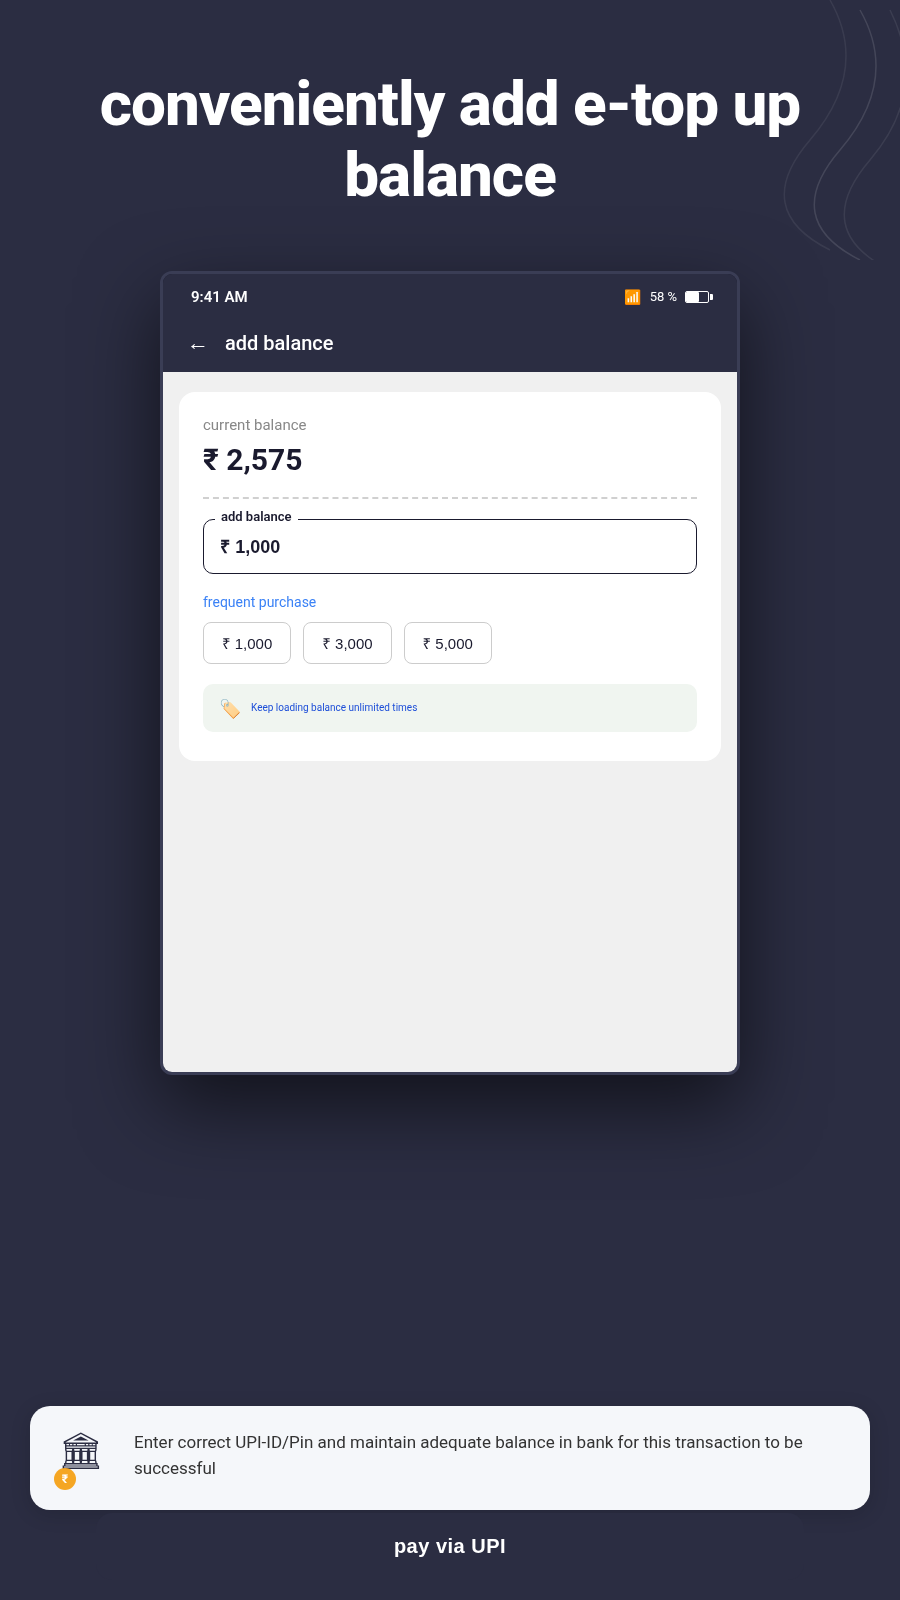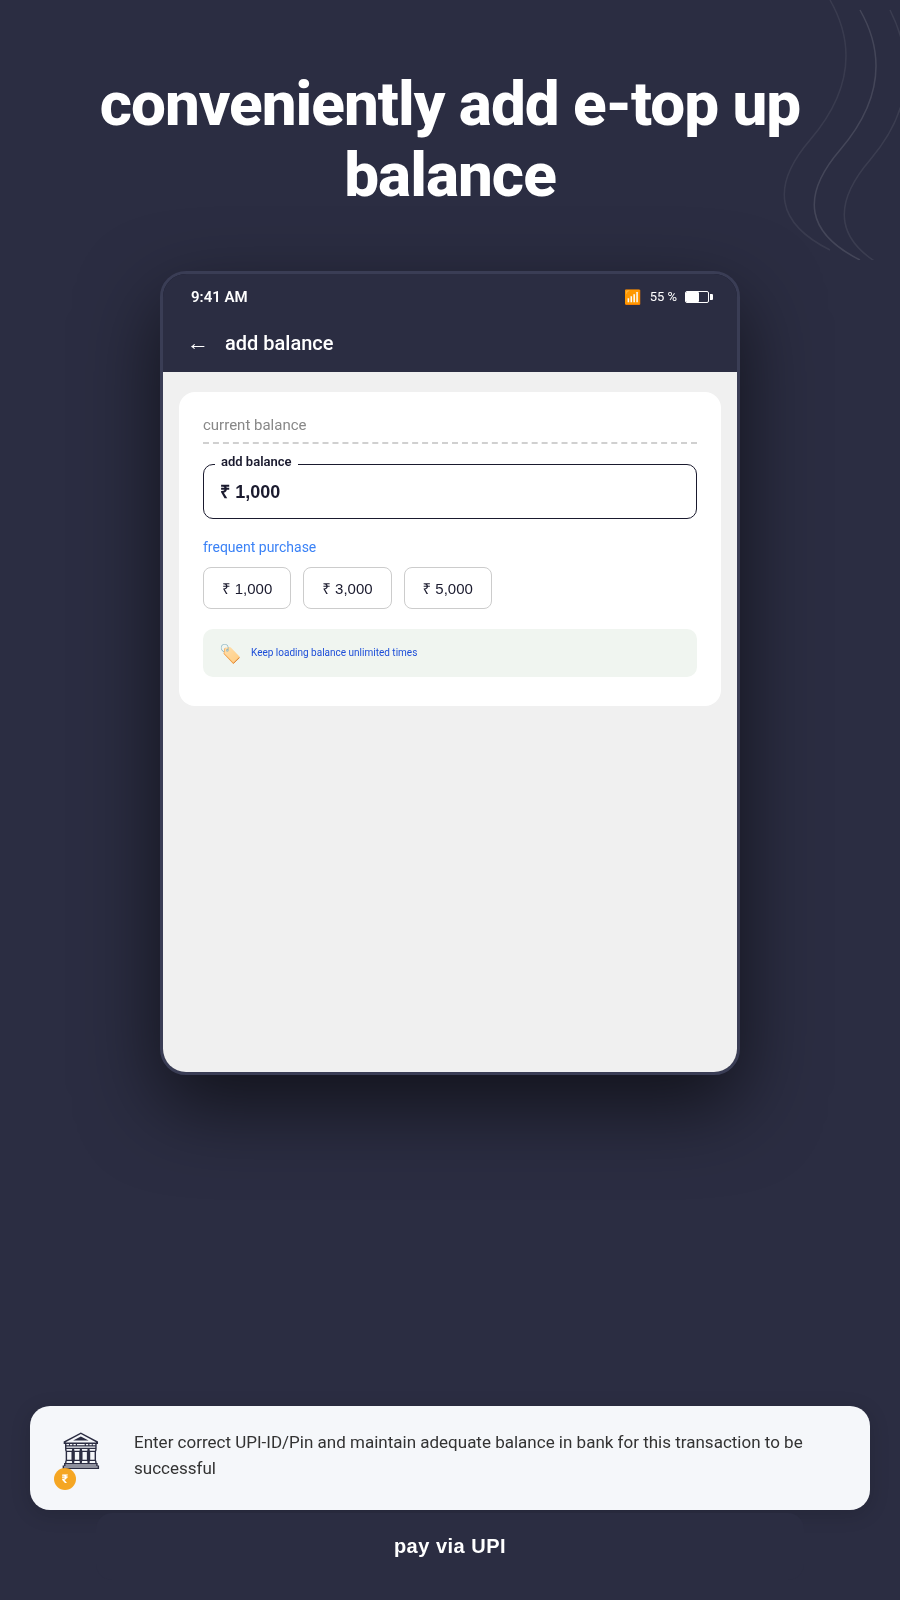--- a/index.html
+++ b/index.html
@@ -30,21 +30,21 @@
     
     .phone-wrapper {
       display: flex;
       justify-content: center;
       margin-top: 20px;
     }
 
     .phone {
       width: 580px;
       background: #1a1c2e;
-      border-radius: 26px;
+      border-radius: 12px;
       border: 3px solid #3a3d55;
       overflow: hidden;
       box-shadow: 0 30px 80px rgba(0,0,0,0.6);
       position: relative;
     }
 
     
     .status-bar {
       background: #2b2d42;
       display: flex;
@@ -333,39 +333,40 @@
   <h1>conveniently add e-top up balance</h1>
 </div>
 
 <div class="phone-wrapper">
   <div class="phone">
 
     <div class="status-bar">
       <span class="status-time">9:41 AM</span>
       <div class="status-icons">
         <span class="wifi-icon">📶</span>
-        <span>55 %</span>
+        <span>58 %</span>
         <div class="battery-container">
           <div class="battery-bar">
             <div class="battery-fill"></div>
           </div>
         </div>
       </div>
     </div>
 
     <div class="app-navbar">
       <span class="back-arrow">←</span>
       <span class="navbar-title">add balance</span>
     </div>
 
     <div class="phone-content">
 
       <div class="balance-card">
 
         <div class="current-balance-label">current balance</div>
+        <div class="current-balance-amount">₹ 2,575</div>
 
         <hr class="dashed-divider">
 
         <div class="input-wrapper">
           <span class="input-label">add balance</span>
           <input class="balance-input" type="text" value="₹ 1,000" style="">
         </div>
 
         <div class="frequent-label">frequent purchase</div>
 

